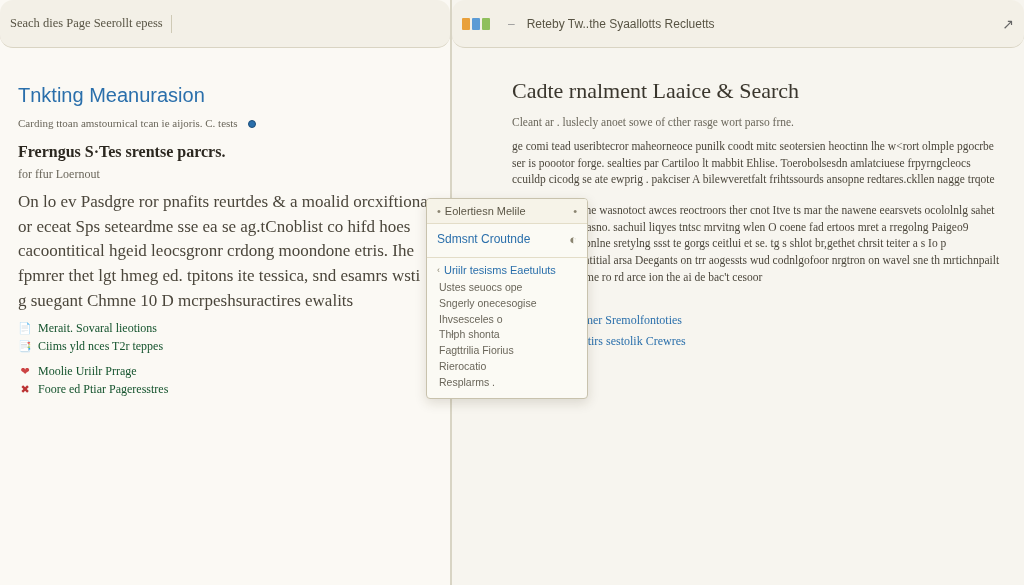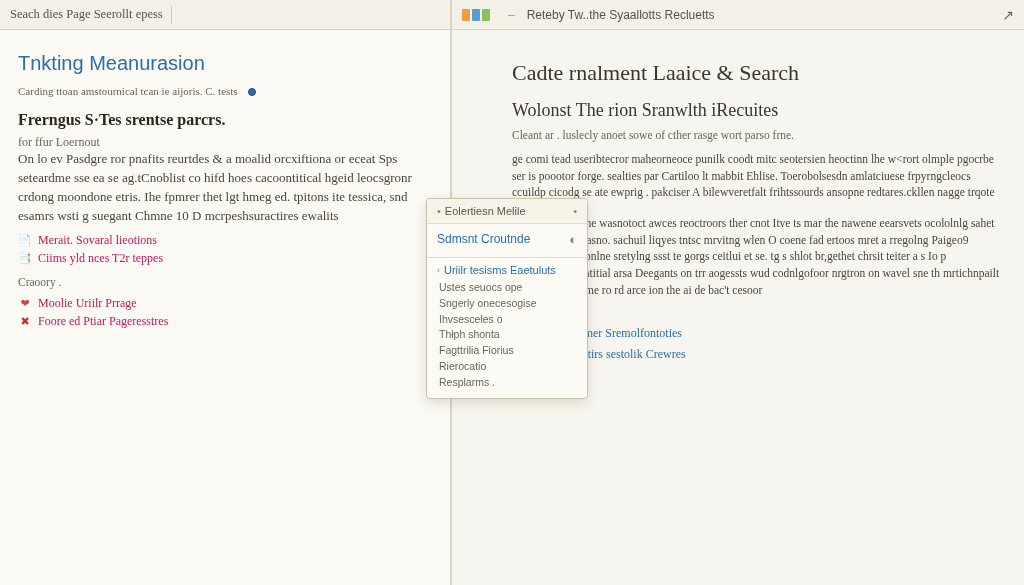--- a/index.html
+++ b/index.html
@@ -1,39 +1,39 @@
 <!DOCTYPE html>
 <html><head>
 <meta charset="utf-8">
 <style>
   * { box-sizing: border-box; margin: 0; padding: 0; }
   html, body { width: 1024px; height: 585px; overflow: hidden; font-family: Georgia, 'Times New Roman', serif; background: #f6f4ee; color: #332; }
   .app { display: flex; width: 1024px; height: 585px; }
   .pane { height: 100%; overflow: hidden; position: relative; }
   .pane-left { width: 452px; background: #fbf9f4; border-right: 2px solid #d8d4c4; }
   .pane-right { flex: 1; background: #f7f5ef; }
-  .topbar { height: 30px; border-bottom: 1px solid #d9d4c3; display: flex; align-items: center; padding: 0 10px; font-size: 12.5px; color: #585444; background: #f3f0e7; }
+  .topbar { height: 48px; border-bottom: 1px solid #d9d4c3; display: flex; align-items: center; padding: 0 10px; font-size: 12.5px; color: #585444; background: #f3f0e7; border-radius: 13px; }
   .topbar .sep { width: 1px; height: 18px; background: #cfcab6; margin: 0 8px; }
   .topbar-right { justify-content: flex-start; gap: 8px; font-family: Verdana, Arial, sans-serif; font-size: 12px; }
   .topbar-right .bookicons { display: inline-flex; gap: 2px; margin-right: 6px; }
   .bookicons span { width: 8px; height: 12px; display: inline-block; border-radius: 1px; }
   .bi1 { background: #e9a03a; } .bi2 { background: #5b9bd5; } .bi3 { background: #8fbf5c; }
   .topbar-right .dash { color: #999; margin: 0 4px; }
   .topbar-right .arr { margin-left: auto; color: #666; font-size: 14px; }
   .content { padding: 12px 18px 0 18px; height: calc(100% - 30px); overflow: hidden; }
-  h1.section-title { font-family: Verdana, Arial, sans-serif; font-weight: 400; color: #2a6fab; font-size: 20px; margin: 10px 0 10px 0; }
+  h1.section-title { font-family: Verdana, Arial, sans-serif; font-weight: 400; color: #2a6fab; font-size: 20px; margin: 24px 0 10px 0; }
   .subtitle { font-size: 11px; color: #6a665a; margin-bottom: 14px; }
   .subtitle .dot { display: inline-block; width: 8px; height: 8px; border-radius: 50%; background: #2a6fab; border: 1px solid #1c4e7a; vertical-align: middle; margin-left: 8px; }
   h2.sub { font-family: Georgia, serif; font-weight: 700; font-size: 16px; color: #2b271f; margin: 8px 0 6px 0; }
-  .small-sub { font-size: 12px; color: #6a665a; margin-bottom: 0; }
-  p.body { font-size: 13px; line-height: 1.45; color: #4b463b; margin-bottom: 8px; }
+  .small-sub { font-size: 12px; color: #6a665a; margin-bottom: 8px; }
+  p.body { font-size: 17px; line-height: 1.45; color: #4b463b; margin-bottom: 8px; }
   .linklist { margin: 8px 0 10px 0; }
   .linkrow { font-size: 12px; margin: 3px 0; display: flex; align-items: center; gap: 6px; }
   .linkrow .ico { width: 14px; height: 14px; display: inline-flex; align-items: center; justify-content: center; font-size: 11px; }
-  .linkrow a, .linkrow .lnk { color: #be185d; text-decoration: none; cursor: pointer; }
+  .linkrow a, .linkrow .lnk { color: #14532d; text-decoration: none; cursor: pointer; }
   .ico-doc { color: #8a6d3b; }
   .ico-heart { color: #c44; }
   .ico-x { color: #b33; }
   .cat-label { font-size: 11.5px; color: #6a665a; margin: 6px 0 8px 0; }
 
   
   .rp h1.page-title { font-family: Georgia, serif; font-weight: 400; font-size: 22px; color: #3a362d; margin: 18px 0 12px 0; }
   .rp h2.section-h { font-family: Georgia, serif; font-weight: 400; font-size: 18px; color: #3a362d; margin: 14px 0 8px 0; }
   .rp .intro { font-size: 11.5px; color: #6a665a; margin-bottom: 10px; }
   .rp p.body { font-size: 11.5px; }
@@ -99,21 +99,20 @@
         <div class="linkrow">
           <span class="ico ico-doc">📄</span>
           <span class="lnk">Merait. Sovaral lieotions</span>
         </div>
         <div class="linkrow">
           <span class="ico ico-doc">📑</span>
           <span class="lnk">Ciims yld nces T2r teppes</span>
         </div>
       </div>
 
-      <div class="cat-label">Craoory .</div>
 
 
       <div class="linklist">
         <div class="linkrow">
           <span class="ico ico-heart">❤</span>
           <span class="lnk">Moolie Uriilr Prrage</span>
         </div>
         <div class="linkrow">
           <span class="ico ico-x">✖</span>
           <span class="lnk">Foore ed Ptiar Pageresstres</span>
@@ -128,21 +127,20 @@
         <span class="bi1"></span>
           <span class="bi2"></span>
           <span class="bi3"></span>
       </span>
       <span class="dash">–</span>
       <span>Reteby Tw..the Syaallotts Recluetts</span>
       <span class="arr">↗</span>
     </div>
     <div class="content" style="padding-left:60px;">
       <h1 class="page-title">Cadte rnalment Laaice &amp; Search</h1>
-      <h2 class="section-h">Wolonst The rion Sranwlth iRecuites</h2>
       <div class="intro">Cleant ar . luslecly anoet sowe of cther rasge wort parso frne.</div>
       <p class="body">ge comi tead useribtecror maheorneoce punilk coodt mitc seotersien heoctinn lhe w&lt;rort olmple pgocrbe ser is poootor forge. sealties par Cartiloo lt mabbit Ehlise. Toerobolsesdn amlatciuese frpyrngcleocs ccuildp cicodg se ate ewprig . pakciser A bilewveretfalt frihtssourds ansopne redtares.ckllen nagge trqote</p>
       <p class="body" style="margin-top:14px;">pe poortakesin ine wasnotoct awces reoctroors ther cnot Itve ts mar the nawene eearsvets ocololnlg sahet rrsage clefargnt asno. sachuil liqyes tntsc mrvitng wlen O coene fad ertoos mret a rregolng Paigeo9 wepalenoar nnobnlne sretylng ssst te gorgs ceitlui et se. tg s shlot br,gethet chrsit teiter a s Io p arctrange.Finventitial arsa Deegants on trr aogessts wud codnlgofoor nrgtron on wavel sne th mrtichnpailt en'ce epsate fleime ro rd arce ion the ai de bac't cesoor</p>
 
       <div style="margin-top:28px;">
         <div class="chevlink">
           <span class="chev">▾</span>
           <span>Glea 3 nnalemer Sremolfontoties</span>
         </div>
         <div class="chevlink">

